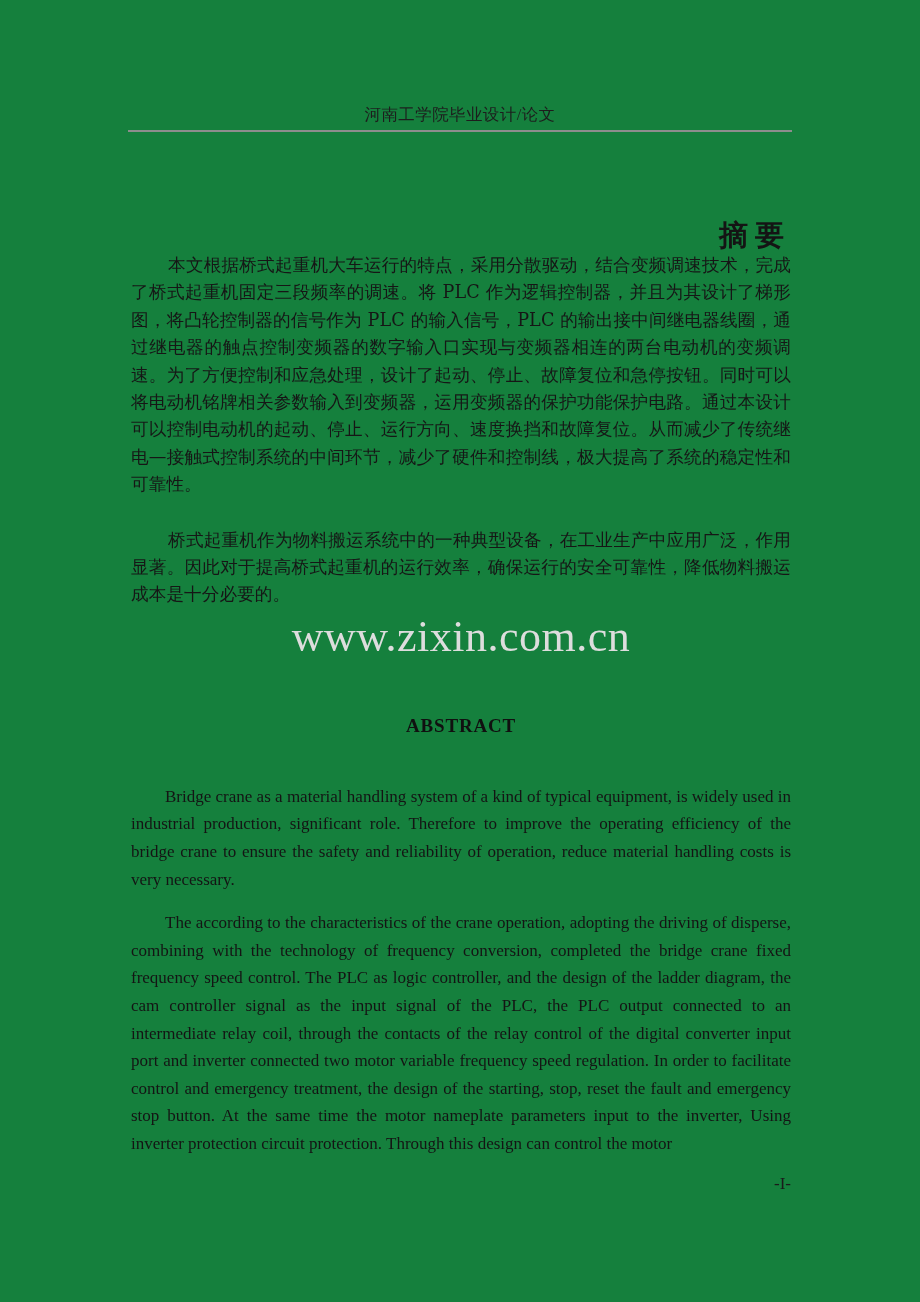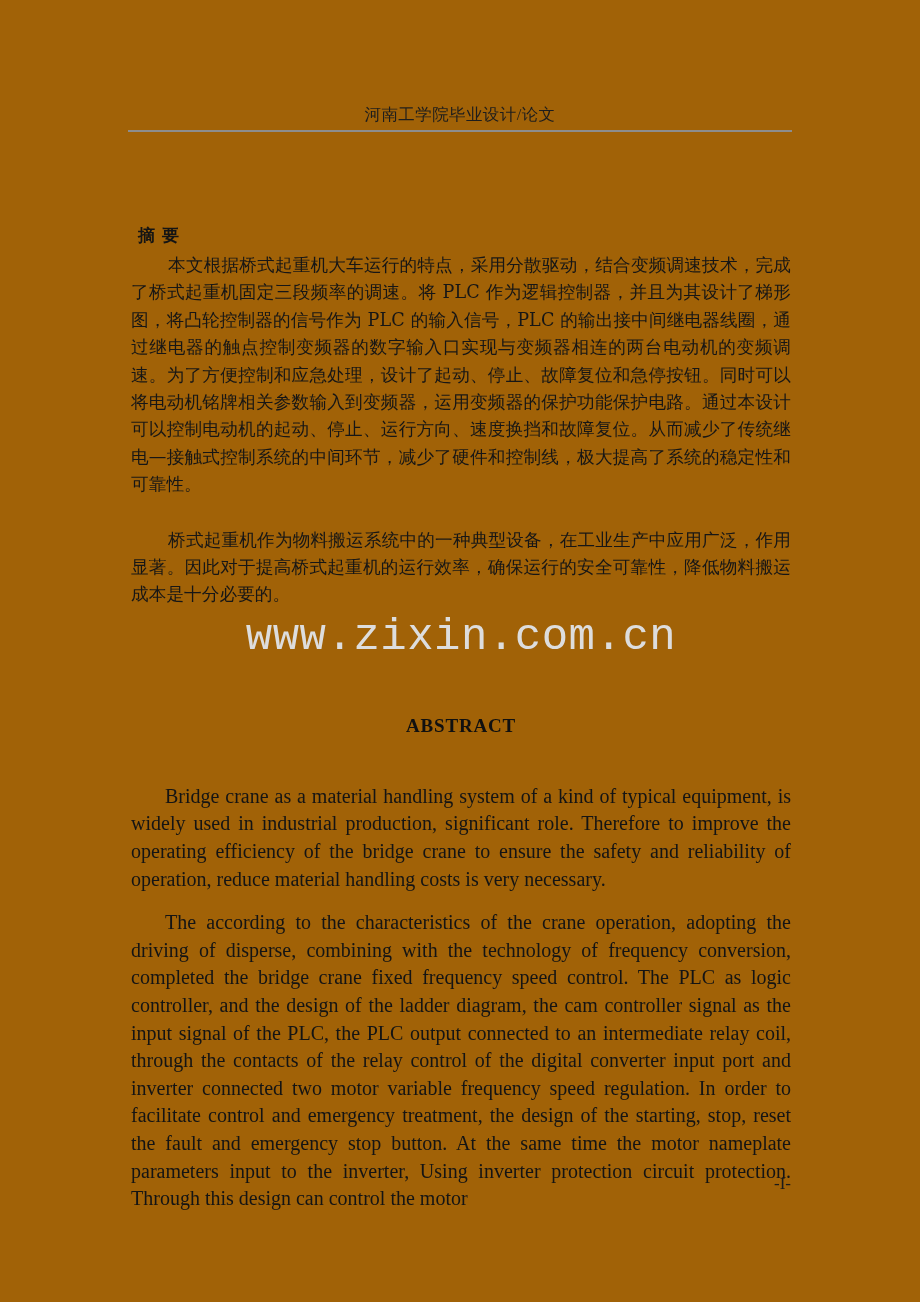--- a/index.html
+++ b/index.html
@@ -16,21 +16,21 @@
     color: #1a1a1a;
     -webkit-font-smoothing: antialiased;
   }
 
   .page {
     position: absolute;
     left: 0;
     top: 0;
     width: 920px;
     height: 1302px;
-    background: #a16207;
+    background: #15803d;
   }
 
   
   .header-block {
     position: absolute;
     left: 128px;
     top: 104px;
     width: 664px;
   }
   .header-text {
@@ -50,24 +50,24 @@
 
   
   .content {
     position: absolute;
     left: 131px;
     top: 196px;
     width: 660px;
   }
 
   .cn-title {
-    text-align: left;
+    text-align: right;
     font-family: "DejaVu Sans", "Liberation Sans", sans-serif;
     font-weight: bold;
-    font-size: 17px;
+    font-size: 29px;
     line-height: 34px;
     letter-spacing: 7px;
     padding-left: 7px;
     color: #141414;
     margin: 0;
     padding-top: 22px;
   }
 
   .cn-para {
     font-family: "DejaVu Serif", "Liberation Serif", serif;
@@ -98,21 +98,21 @@
     font-size: 17.2px;
   }
 
   
   .watermark {
     position: absolute;
     left: 218px;
     top: 612px;
     width: 486px;
     text-align: center;
-    font-family: Liberation Mono, monospace;
+    font-family: Liberation Serif, serif;
     font-size: 44px;
     line-height: 50px;
     color: #dddddd;
     letter-spacing: 0.5px;
     white-space: nowrap;
     pointer-events: none;
     user-select: none;
   }
 
   
@@ -123,21 +123,21 @@
     font-size: 19px;
     line-height: 26px;
     letter-spacing: 0.8px;
     color: #101010;
     margin: 0;
     padding-top: 104px;
   }
 
   .en-para {
     font-family: "Liberation Serif", "DejaVu Serif", serif;
-    font-size: 20px;
+    font-size: 17px;
     line-height: 27.6px;
     text-align: justify;
     text-align-last: left;
     color: #141414;
     margin: 0;
   }
   .en-para.p1 { margin-top: 44px; }
   .en-para.p2 { margin-top: 16px; }
   .en-indent { display: inline-block; width: 34px; }
 

